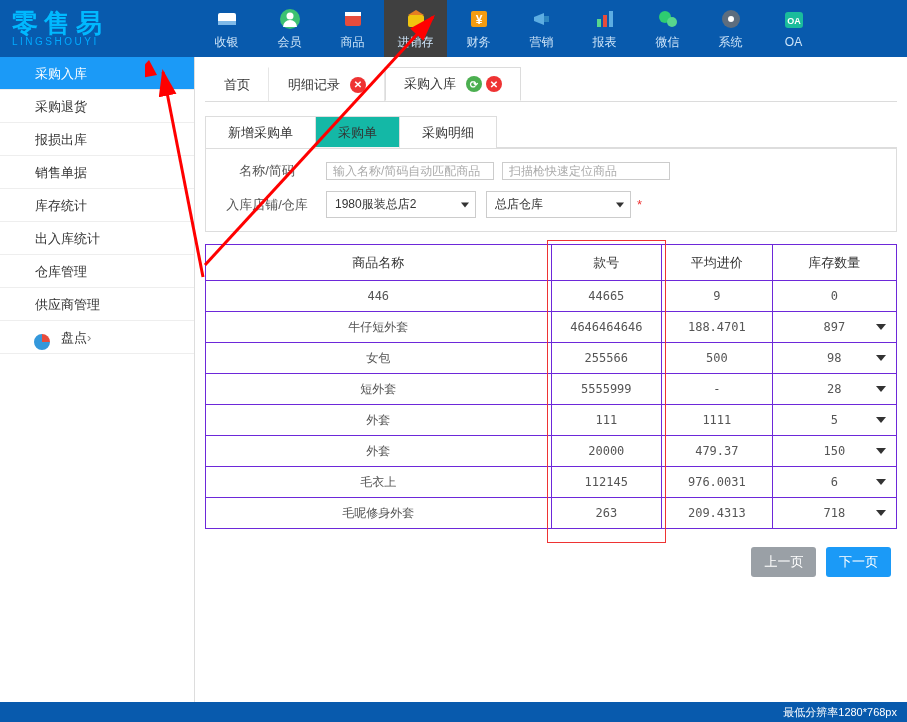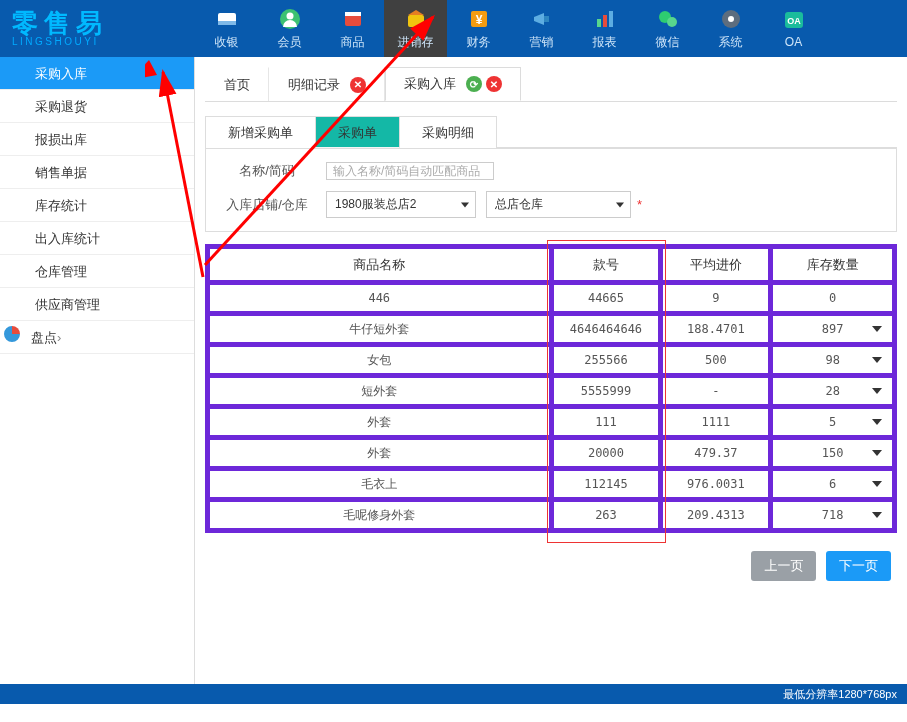--- a/index.html
+++ b/index.html
@@ -16,21 +16,21 @@
     .topnav-item .icon { width: 24px; height: 24px; margin-bottom: 3px; display:flex; align-items:center; justify-content:center; }
     .topnav-item .label { font-size: 12px; color: #cde4f8; }
     
     
     .content-wrap { display: flex; height: calc(100% - 57px - 20px); }
     
     
     .sidebar { width: 195px; background: #fff; border-right: 1px solid #ddd; }
     .side-item { height: 33px; line-height: 33px; padding-left: 35px; border-bottom: 1px solid #eee; cursor: pointer; font-size: 13px; color: #333; }
     .side-item.active { background: #1b9af7; color: #fff; }
-    .side-item.group { display: flex; padding-left: 4px; }
+    .side-item.group { display: flex; align-items: center; padding-left: 34px; }
     .side-item.group .gicon { width: 16px; height: 16px; margin-right: 11px; }
     .side-item .chev { float: right; margin-right: 12px; color: #888; }
     
     
     .main { flex: 1; padding: 10px 10px 0 10px; position: relative; display:flex; flex-direction:column; }
     
     
     .page-tabs { display: flex; border-bottom: 1px solid #dcdcdc; }
     .page-tab { height: 34px; display: flex; align-items: center; padding: 0 18px; border: 1px solid transparent; border-bottom: none; margin-right: 0; cursor: pointer; font-size: 13px; background: #fff; border-right:1px solid #e6e6e6; }
     .page-tab.active { border: 1px solid #dcdcdc; border-bottom: 1px solid #fff; margin-bottom: -1px; background: #fff; }
@@ -52,34 +52,34 @@
     .form-label { width: 110px; text-align: center; color: #555; font-size:13px; padding-right:8px; }
     .form-input { height: 18px; border: 1px solid #ccc; padding: 0 6px; font-size: 12px; color:#333; }
     .form-input::placeholder { color:#aaa; }
     .form-select { height: 27px; border: 1px solid #ccc; padding: 0 22px 0 8px; font-size: 12px; background:#fff; position:relative; display:inline-flex; align-items:center; min-width:140px; }
     .form-select .caret { position:absolute; right:6px; top:50%; transform:translateY(-50%); border-left:4px solid transparent; border-right:4px solid transparent; border-top:5px solid #333; }
     .req { color:#e33; margin-left:6px; }
     
     
     .tbl-wrap { margin-top: 12px; position: relative; }
     .tbl { width: 100%; border-collapse: collapse; }
-    .tbl th, .tbl td { border: 5px solid #6d28d9; text-align: center; font-family: "Simsun", monospace; }
+    .tbl th, .tbl td { border: 1px solid #6d28d9; text-align: center; font-family: "Simsun", monospace; }
     .tbl th { height: 36px; background: #fff; font-weight: normal; font-size:13px; font-family:"Microsoft YaHei"; }
     .tbl td { height: 31px; font-size: 12px; color:#555; position:relative; }
     .tbl td .dd { position:absolute; right:10px; top:50%; transform:translateY(-50%); border-left:5px solid transparent; border-right:5px solid transparent; border-top:6px solid #333; }
     .col-highlight-box { position:absolute; border:1px solid #e33; pointer-events:none; }
     
     
     .pager { margin-top: 18px; text-align: right; padding-right: 6px; }
     .pager-btn { display:inline-block; padding: 6px 13px; border-radius:3px; color:#fff; font-size:13px; cursor:pointer; margin-left:6px; }
     .pager-prev { background:#9aa0a6; }
     .pager-next { background:#1b9af7; }
     
     
-    .footer-bar { position:absolute; bottom:18px; left:0; right:0; height:20px; background:#085aad; color:#fff; font-size:11px; text-align:right; line-height:20px; padding-right:10px; }
+    .footer-bar { position:absolute; bottom:0; left:0; right:0; height:20px; background:#085aad; color:#fff; font-size:11px; text-align:right; line-height:20px; padding-right:10px; }
     
     
     .arrow-overlay { position:absolute; left:145px; top:5px; width:300px; height:270px; pointer-events:none; z-index:50; }
   </style>
 </head>
 <body>
 
 <div class="topbar">
   <div class="logo">
     <div class="logo-main">零售易</div>
@@ -251,20 +251,21 @@
         <div class="sub-tab">新增采购单</div>
         <div class="sub-tab active">采购单</div>
         <div class="sub-tab">采购明细</div>
         <div class="sub-tab-spacer"></div>
       </div>
 
     <div class="form-area">
       <div class="form-row">
         <div class="form-label">名称/简码</div>
         <input class="form-input" style="width: 168px;" placeholder="输入名称/简码自动匹配商品">
+        <input class="form-input" style="width: 168px; margin-left: 8px;" placeholder="扫描枪快速定位商品">
       </div>
       <div class="form-row">
         <div class="form-label">入库店铺/仓库</div>
         <div class="form-select" style="min-width:150px">
           <span>1980服装总店2</span>
             <span class="caret"></span>
         </div>
         <div class="form-select" style="min-width:145px;margin-left:10px">
           <span>总店仓库</span>
             <span class="caret"></span>

